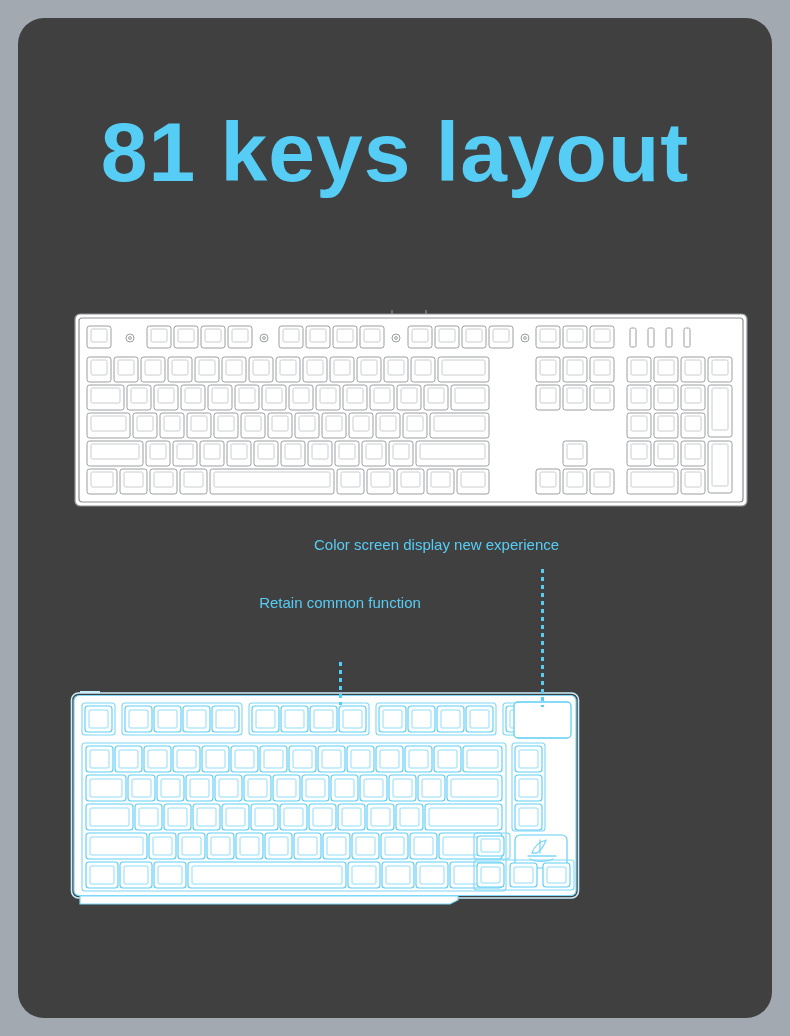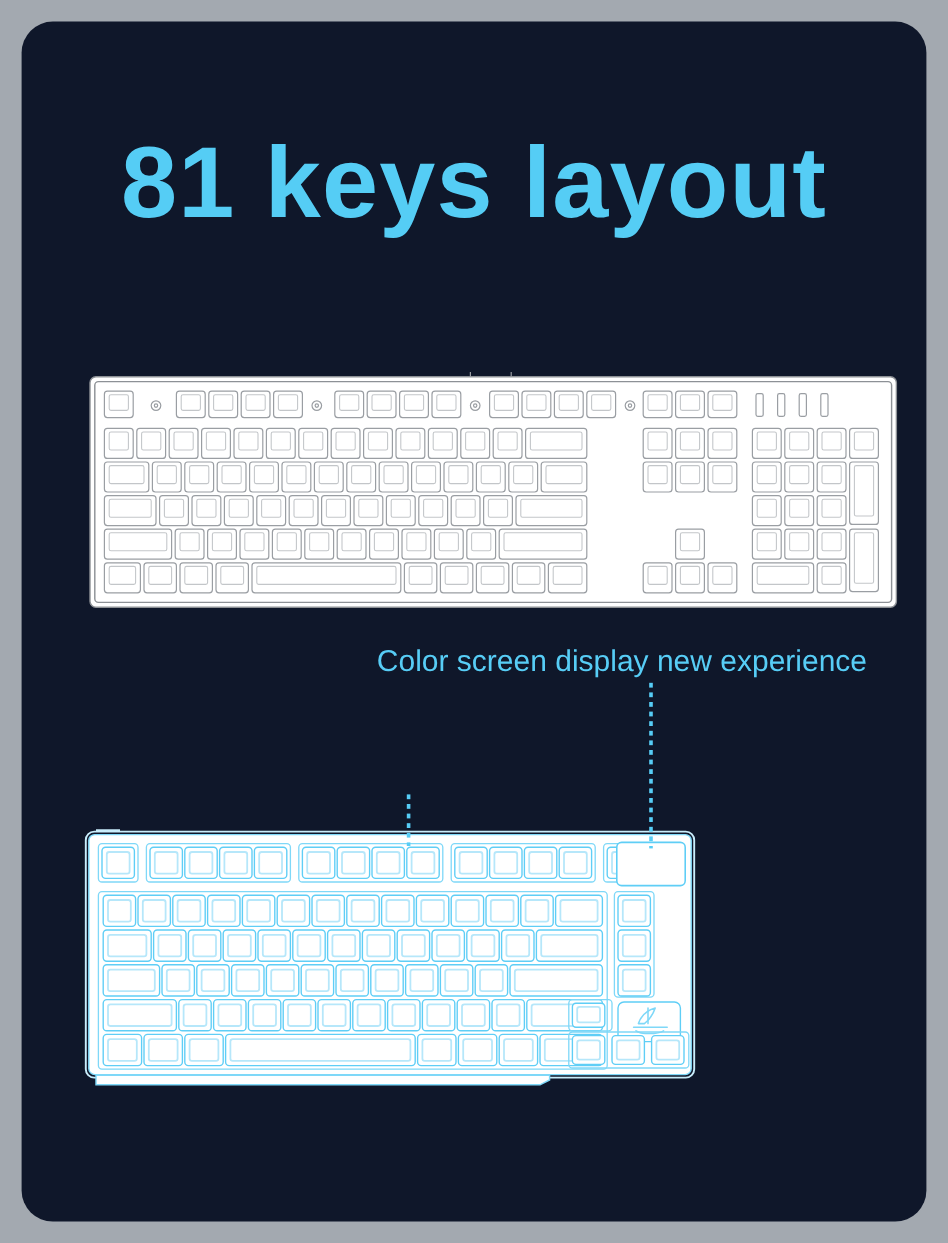--- a/index.html
+++ b/index.html
@@ -11,41 +11,41 @@
     overflow:hidden;
   }
   #page{
     position:relative;
     width:790px;height:1036px;
   }
   .card{
     position:absolute;
     left:18px;top:18px;
     width:754px;height:1000px;
-    background:#0f172a;
+    background:#404040;
     border-radius:26px;
     overflow:hidden;
   }
   .title{
     position:absolute;
     left:0;top:92px;
     width:754px;
     text-align:center;
     font-size:84px;
     font-weight:700;
     letter-spacing:1px;
     color:#55cdf5;
     line-height:1;
     white-space:nowrap;
   }
   
   .caption{
     position:absolute;
     color:#57cdf6;
-    font-size:25px;
+    font-size:15px;
     line-height:1.32;
     white-space:nowrap;
   }
   #cap-screen{ left:296px; top:517px; }
   #cap-func{ left:142px; top:575px; text-align:center; width:360px; white-space:normal;}
   #cap-func span{display:block;}
 
   
   .leader{
     position:absolute;
@@ -790,16 +790,17 @@
         </g>
       </svg>
     </div>
 
     <div class="leader" id="leader-screen"></div>
     <div class="leader" id="leader-func"></div>
 
     <div class="caption" id="cap-screen">Color screen display new experience</div>
 
     <div class="caption" id="cap-func">
+      <span>Retain common function</span>
     </div>
 
   </div>
 </div>
 
 </body></html>

